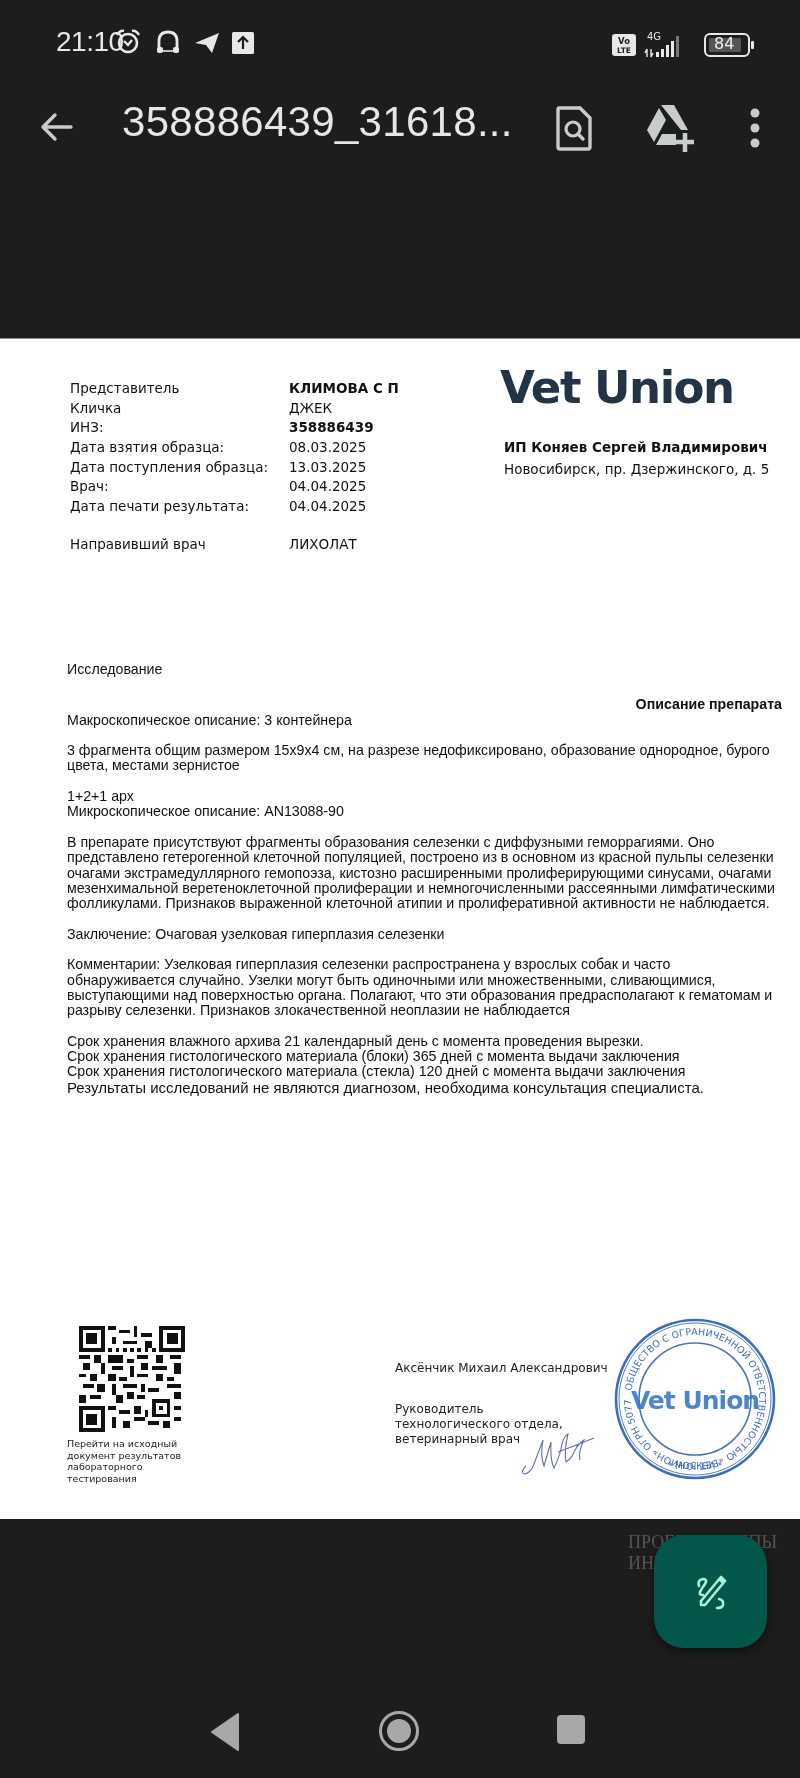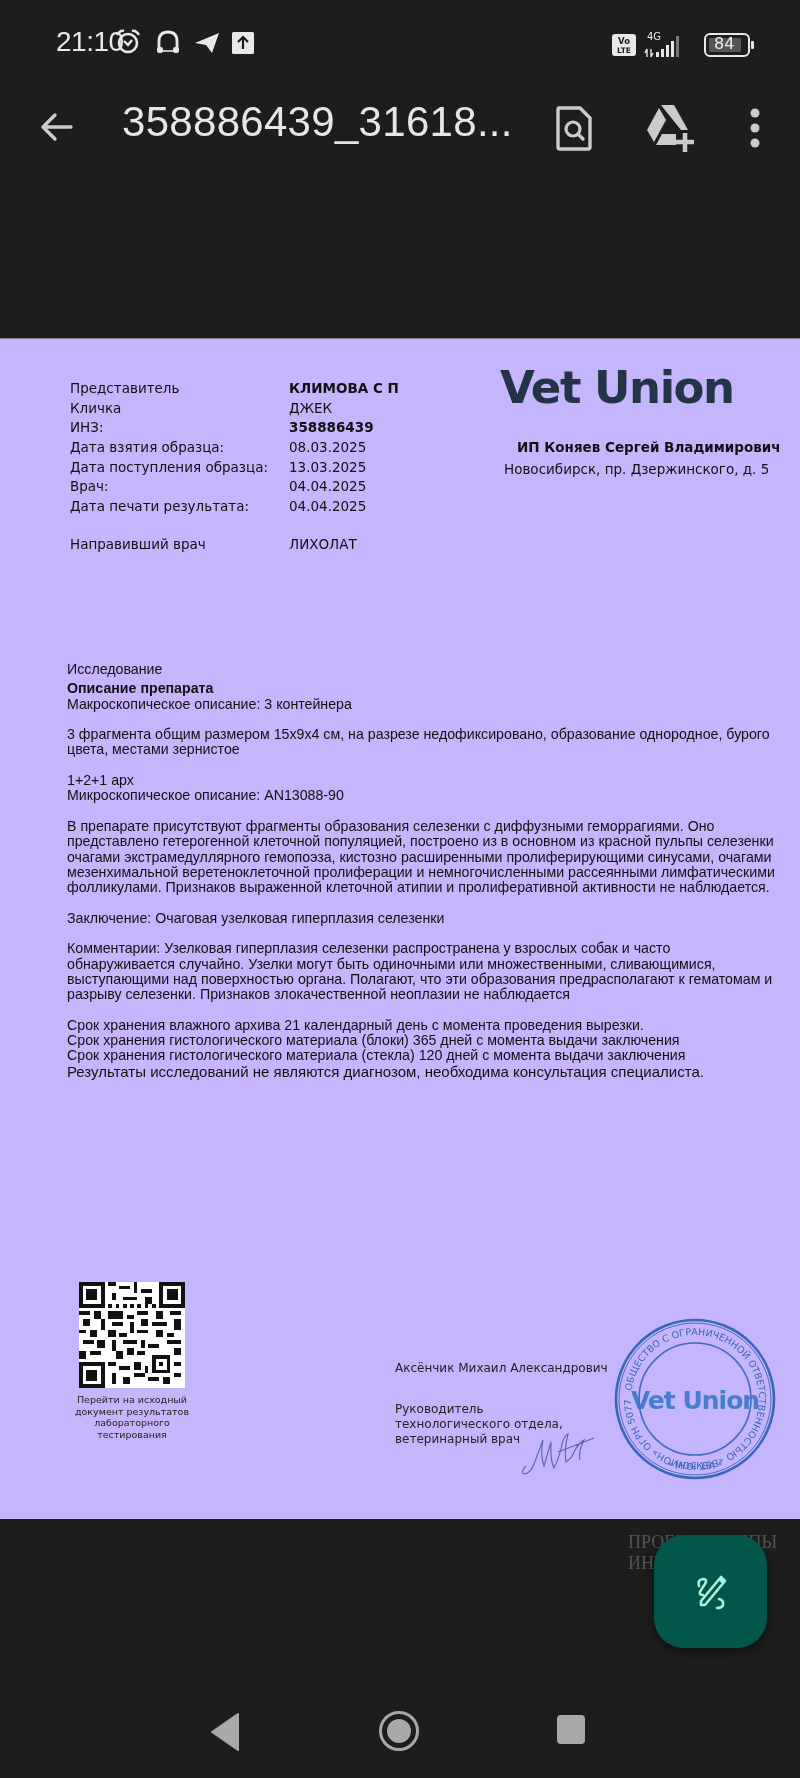--- a/index.html
+++ b/index.html
@@ -8,38 +8,38 @@
 
   
   .status-bar { position: absolute; top: 0; left: 0; width: 800px; height: 90px; }
   .sb-time { position: absolute; left: 56px; top: 26px; font-size: 28px; color: #e8e8e8; font-family: "Liberation Sans", sans-serif; letter-spacing: -0.5px; }
   .sb-ico { position: absolute; top: 30px; }
   .back-btn { position: absolute; left: 34px; top: 104px; width: 46px; height: 46px; cursor: pointer; }
   .doc-title { position: absolute; left: 122px; top: 98px; font-size: 42px; color: #e6e6e6; font-family: "Liberation Sans", sans-serif; white-space: nowrap; letter-spacing: 0.3px; }
   .ab-icon { position: absolute; top: 104px; width: 48px; height: 48px; cursor: pointer; }
 
   
-  .page { position: absolute; left: 0; top: 338px; width: 800px; height: 1181px; background: #c4b5fd; border-top: 1px solid #888; }
+  .page { position: absolute; left: 0; top: 338px; width: 800px; height: 1181px; background: #ffffff; border-top: 1px solid #888; }
   .meta { position: absolute; left: 70px; top: 40px; font-size: 13.5px; line-height: 19.7px; font-family: "DejaVu Sans", sans-serif; color: #111; }
   .meta-row { display: flex; height: 19.7px; }
   .meta-row .lbl { width: 219px; }
   .meta-row .val.bold { font-weight: bold; }
   .meta-gap { height: 18px; }
 
   .brand { position: absolute; left: 500px; top: 22px; font-family: "DejaVu Sans", sans-serif; font-weight: bold; font-size: 45px; color: #243447; letter-spacing: -1.5px; }
-  .org-name { position: absolute; left: 504px; top: 100px; font-size: 13.5px; font-weight: bold; color: #111; margin-left: 13px; }
+  .org-name { position: absolute; left: 504px; top: 100px; font-size: 13.5px; font-weight: bold; color: #111; }
   .org-addr { position: absolute; left: 504px; top: 122px; font-size: 13.5px; color: #111; text-align: center; }
 
   .body-text { position: absolute; left: 67px; top: 323px; width: 715px; font-family: "Liberation Sans", sans-serif; font-size: 14.2px; line-height: 15.3px; color: #111; }
   .body-text p { margin: 0; }
-  .body-text .bold { font-weight: bold; }
+  .body-text .bold { font-weight: bold; text-align: right; }
   .gap { height: 15.3px; }
   .disclaimer { font-size: 15px; margin-top: 14px; }
 
-  .qr-wrap { position: absolute; left: 67px; top: 943px; width: 130px; text-align: center; }
+  .qr-wrap { position: absolute; left: 67px; top: 987px; width: 130px; }
   .qr { width: 106px; height: 106px; margin: 0 auto; display: block; }
   .qr-caption { font-size: 9.5px; line-height: 11.5px; color: #222; margin-top: 6px; }
 
   .signer { position: absolute; left: 395px; top: 1022px; font-size: 12px; line-height: 15px; color: #222; }
   .signer .role { margin-top: 26px; }
   .signature { position: absolute; left: 518px; top: 1083px; width: 80px; height: 55px; }
   .stamp { position: absolute; left: 612px; top: 978px; width: 166px; height: 164px; }
   .project { position: absolute; left: 628px; top: 1193px; font-size: 18px; color: #555; font-family: Liberation Serif, serif; }
 
   
@@ -157,21 +157,21 @@
         <span class="lbl">Направивший врач</span>
         <span class="val">ЛИХОЛАТ</span>
       </div>
   </div>
 
   <div class="brand">Vet Union</div>
   <div class="org-name">ИП Коняев Сергей Владимирович</div>
   <div class="org-addr">Новосибирск, пр. Дзержинского, д. 5</div>
 
   <div class="body-text">
-    <p style="margin-bottom:4px">Исследование</p>
+    <p style="margin-bottom:20px">Исследование</p>
     <p class="bold">Описание препарата</p>
     <p>Макроскопическое описание: 3 контейнера</p>
     <div class="gap"></div>
     <p>3 фрагмента общим размером 15х9х4 см, на разрезе недофиксировано, образование однородное, бурого цвета, местами зернистое</p>
     <div class="gap"></div>
     <p>1+2+1 арх</p>
     <p>Микроскопическое описание: AN13088-90</p>
     <div class="gap"></div>
     <p>В препарате присутствуют фрагменты образования селезенки с диффузными геморрагиями. Оно представлено гетерогенной клеточной популяцией, построено из в основном из красной пульпы селезенки очагами экстрамедуллярного гемопоэза, кистозно расширенными пролиферирующими синусами, очагами мезенхимальной веретеноклеточной пролиферации и немногочисленными рассеянными лимфатическими фолликулами. Признаков выраженной клеточной атипии и пролиферативной активности не наблюдается.</p>
     <div class="gap"></div>

